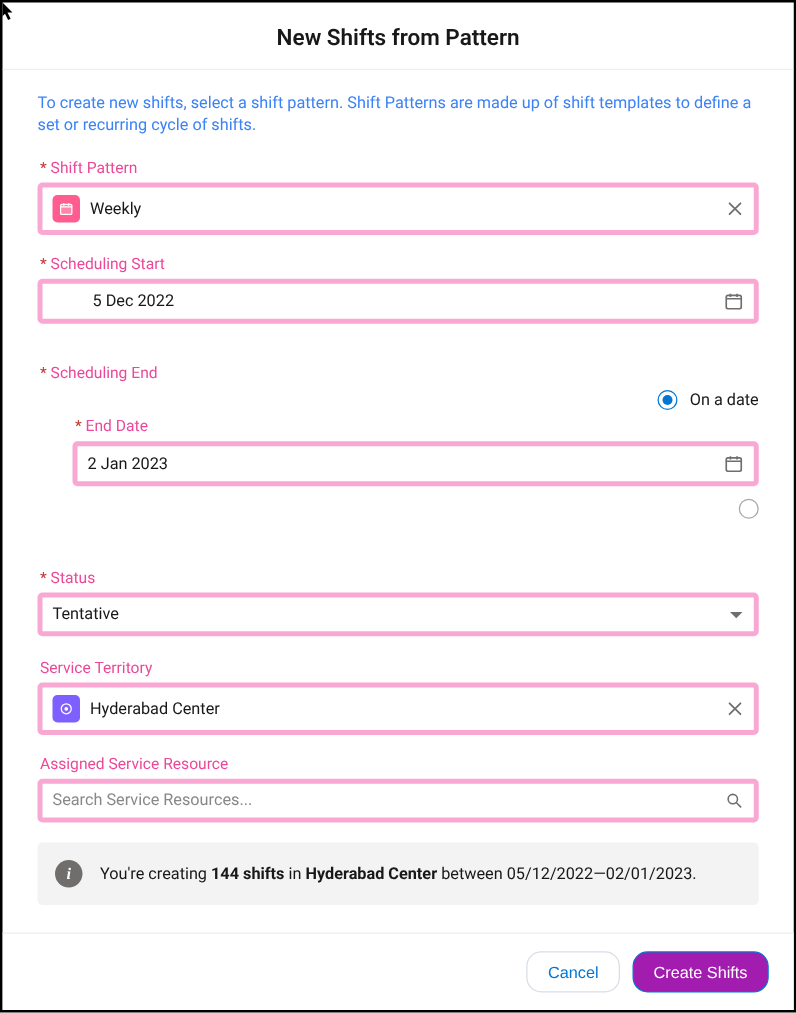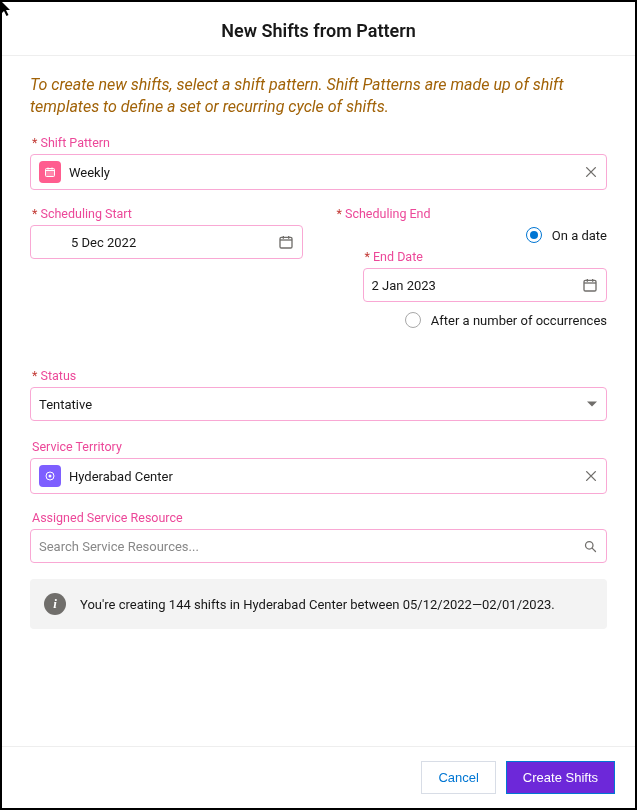--- a/index.html
+++ b/index.html
@@ -33,40 +33,39 @@
     padding: 18px 28px 0 28px;
     overflow-y: auto;
     flex: 1;
   }
   .section-title {
     font-size: 16px;
     font-weight: 600;
     margin: 8px 0 4px 0;
   }
   .helper-text {
-    color: #a16207;
-    font-size: 16px;
+    color: #3b82f6;
+    font-size: 13px;
     margin: 0 0 18px 0;
     line-height: 1.35;
-    font-style: italic;
   }
   .field-label {
     font-size: 12.5px;
     color: #ec4899;
     margin-bottom: 4px;
     margin-left: 2px;
   }
   .required::before {
     content: "* ";
     color: #c23934;
   }
   .input-row {
     display: flex;
     align-items: center;
-    border: 1px solid #f9a8d4;
+    border: 4px solid #f9a8d4;
     border-radius: 4px;
     padding: 6px 8px;
     background: #fff;
     min-height: 34px;
     font-size: 13px;
     position: relative;
   }
   .input-row .right-icon {
     margin-left: auto;
     color: #706e6b;
@@ -89,20 +88,21 @@
     justify-content: center;
     margin-right: 8px;
     flex-shrink: 0;
   }
   .pill-icon.pink { background: #ff5d8f; color:#fff; }
   .pill-icon.violet { background: #7e5fff; color:#fff; }
   .two-col {
     display: flex;
     gap: 32px;
     margin-top: 6px;
+    flex-direction: column;
   }
   .col { flex: 1; min-width:0; }
   .radio-row {
     display: flex;
     align-items: center;
     gap: 10px;
     font-size: 13px;
     margin: 6px 0 6px 0;
     justify-content: flex-end;
   }
@@ -137,33 +137,33 @@
   }
   .modal-footer {
     border-top: 1px solid #eee;
     padding: 14px 20px;
     display:flex;
     justify-content:flex-end;
     gap:10px;
     background:#fff;
   }
   .btn {
-    border-radius: 0;
+    border-radius: 12px;
     padding: 8px 16px;
     font-size: 13px;
     cursor: pointer;
   }
   .btn-neutral {
     background:#fff; border:1px solid #d8dde6; color:#0176d3;
   }
   .btn-primary {
-    background:#6d28d9; border:1px solid #0176d3; color:#fff; font-weight:500;
+    background:#a21caf; border:1px solid #0176d3; color:#fff; font-weight:500;
   }
   .x-icon { cursor:pointer; }
-  .bold { font-weight:400; }
+  .bold { font-weight:700; }
 </style>
 </head>
 <body>
 
 <svg class="cursor-arrow" width="14" height="18" viewBox="0 0 14 18">
   <path d="M1 1 L1 14 L4 11 L6.5 16 L8.5 15 L6 10 L10 10 Z" fill="#000"></path>
 </svg>
 
 <div class="modal-header">New Shifts from Pattern</div>
 
@@ -224,21 +224,20 @@
                 <rect x="3" y="5" width="18" height="16" rx="2" stroke="#706e6b" stroke-width="2"></rect>
                 <path d="M3 9h18" stroke="#706e6b" stroke-width="2"></path>
                 <path d="M8 3v4M16 3v4" stroke="#706e6b" stroke-width="2"></path>
               </svg>
           </span>
         </div>
       </div>
 
       <div class="radio-row">
         <span class="radio-outer"></span>
-        <span>After a number of occurrences</span>
       </div>
     </div>
   </div>
 
   <div class="field-block" style="margin-top:34px;">
     <div class="field-label required">Status</div>
     <div class="input-row">
       <span class="value">Tentative</span>
       <span class="right-icon select-caret">
         <svg viewBox="0 0 12 12">

